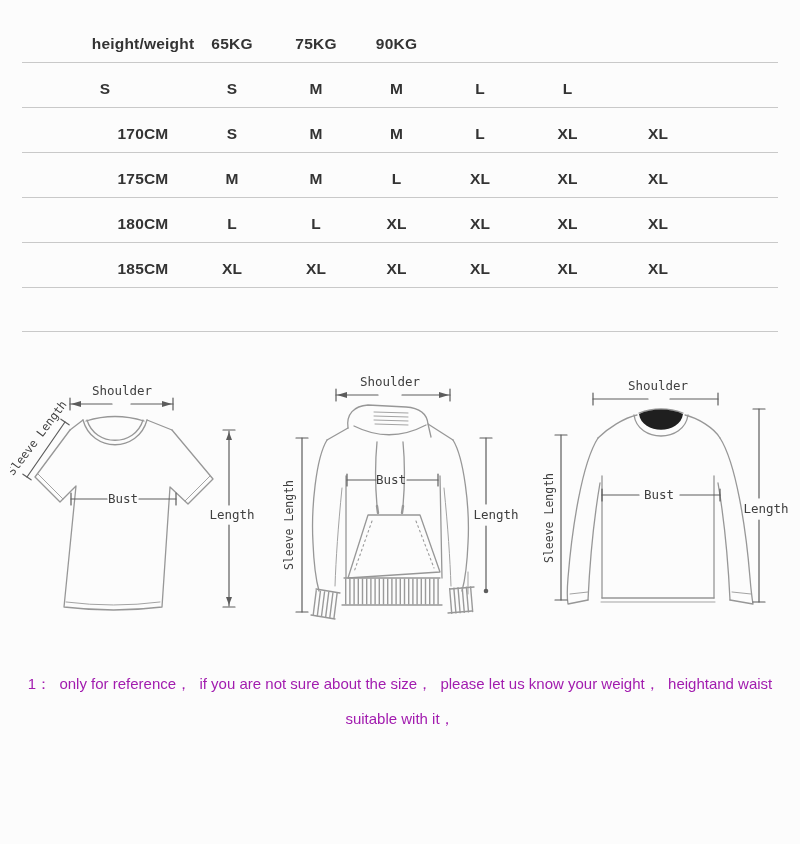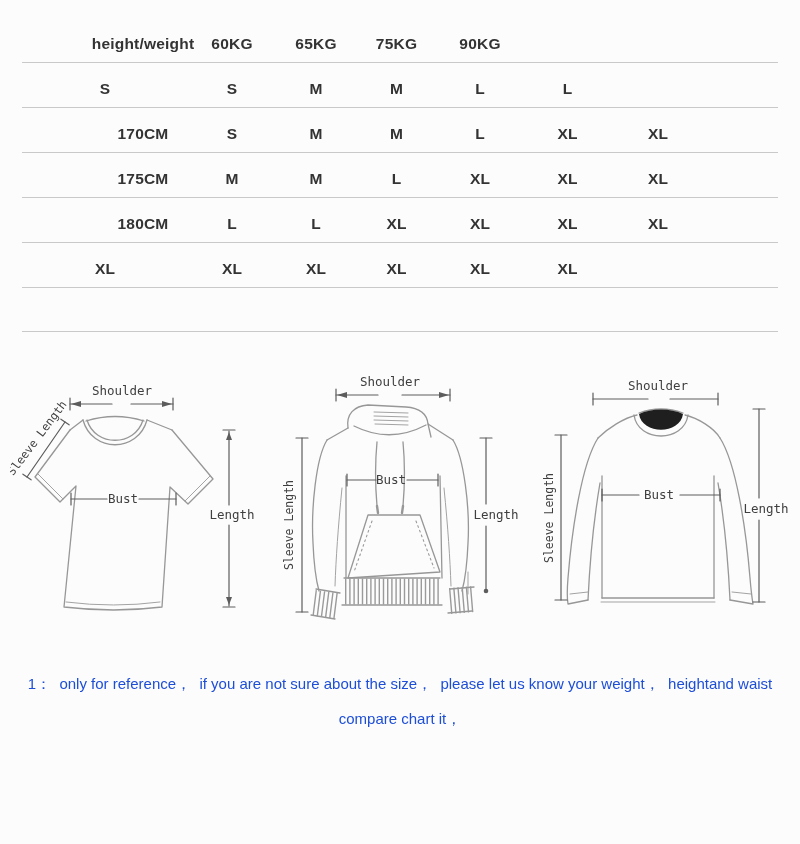--- a/index.html
+++ b/index.html
@@ -37,31 +37,30 @@
   svg .lbl-big{font-size:12.5px;}
   .sketch{stroke:#979797;stroke-width:1.3;fill:none;stroke-linecap:round;stroke-linejoin:round;}
   .sketch-thin{stroke:#a3a3a3;stroke-width:1;fill:none;}
   .dim{stroke:#5c5c5c;stroke-width:1.2;fill:none;stroke-linecap:round;}
   .dim-fill{fill:#5c5c5c;stroke:none;}
   .rib{stroke:#9a9a9a;stroke-width:26;fill:none;stroke-dasharray:1.4 2.8;}
   .stitch{stroke:#9a9a9a;stroke-width:1.1;fill:none;stroke-dasharray:1.8 3.2;}
   
   .notes{
     position:absolute;left:0;top:666px;width:800px;
-    text-align:center;color:#1d4ed8;font-size:15px;
+    text-align:center;color:#a21caf;font-size:15px;
   }
   .note-line{height:35px;line-height:35px;white-space:pre-wrap;}
 </style>
 </head>
 <body>
 
 <div class="size-table">
   <div class="trow thead" id="table-head">
       <div class="tcell first">height/weight</div>
-      <div class="tcell">60KG</div>
       <div class="tcell">65KG</div>
       <div class="tcell">75KG</div>
       <div class="tcell">90KG</div>
     </div>
   <div id="table-body">
       <div class="trow">
         <div class="tcell">S</div>
         <div class="tcell">S</div>
         <div class="tcell">M</div>
         <div class="tcell">M</div>
@@ -89,20 +88,21 @@
       <div class="trow">
         <div class="tcell first">180CM</div>
         <div class="tcell">L</div>
         <div class="tcell">L</div>
         <div class="tcell">XL</div>
         <div class="tcell">XL</div>
         <div class="tcell">XL</div>
         <div class="tcell">XL</div>
       </div>
       <div class="trow">
+        <div class="tcell first">185CM</div>
         <div class="tcell">XL</div>
         <div class="tcell">XL</div>
         <div class="tcell">XL</div>
         <div class="tcell">XL</div>
         <div class="tcell">XL</div>
         <div class="tcell">XL</div>
       </div>
     </div>
   <div class="trow trow-empty"></div>
 </div>
@@ -280,14 +280,14 @@
     <line class="dim" x1="213" y1="51" x2="225" y2="51"></line>
     <line class="dim" x1="213" y1="244" x2="225" y2="244"></line>
     <line class="dim" x1="219" y1="51" x2="219" y2="140"></line>
     <line class="dim" x1="219" y1="162" x2="219" y2="244"></line>
     <text x="226" y="155" text-anchor="middle" class="lbl-big">Length</text>
   </g>
 </svg>
 
 <div class="notes">
   <div class="note-line">1：  only for reference，  if you are not sure about the size，  please let us know your weight，  heightand waist</div>
-  <div class="note-line">compare chart it，</div>
+  <div class="note-line">suitable with it，</div>
 </div>
 
 </body></html>

